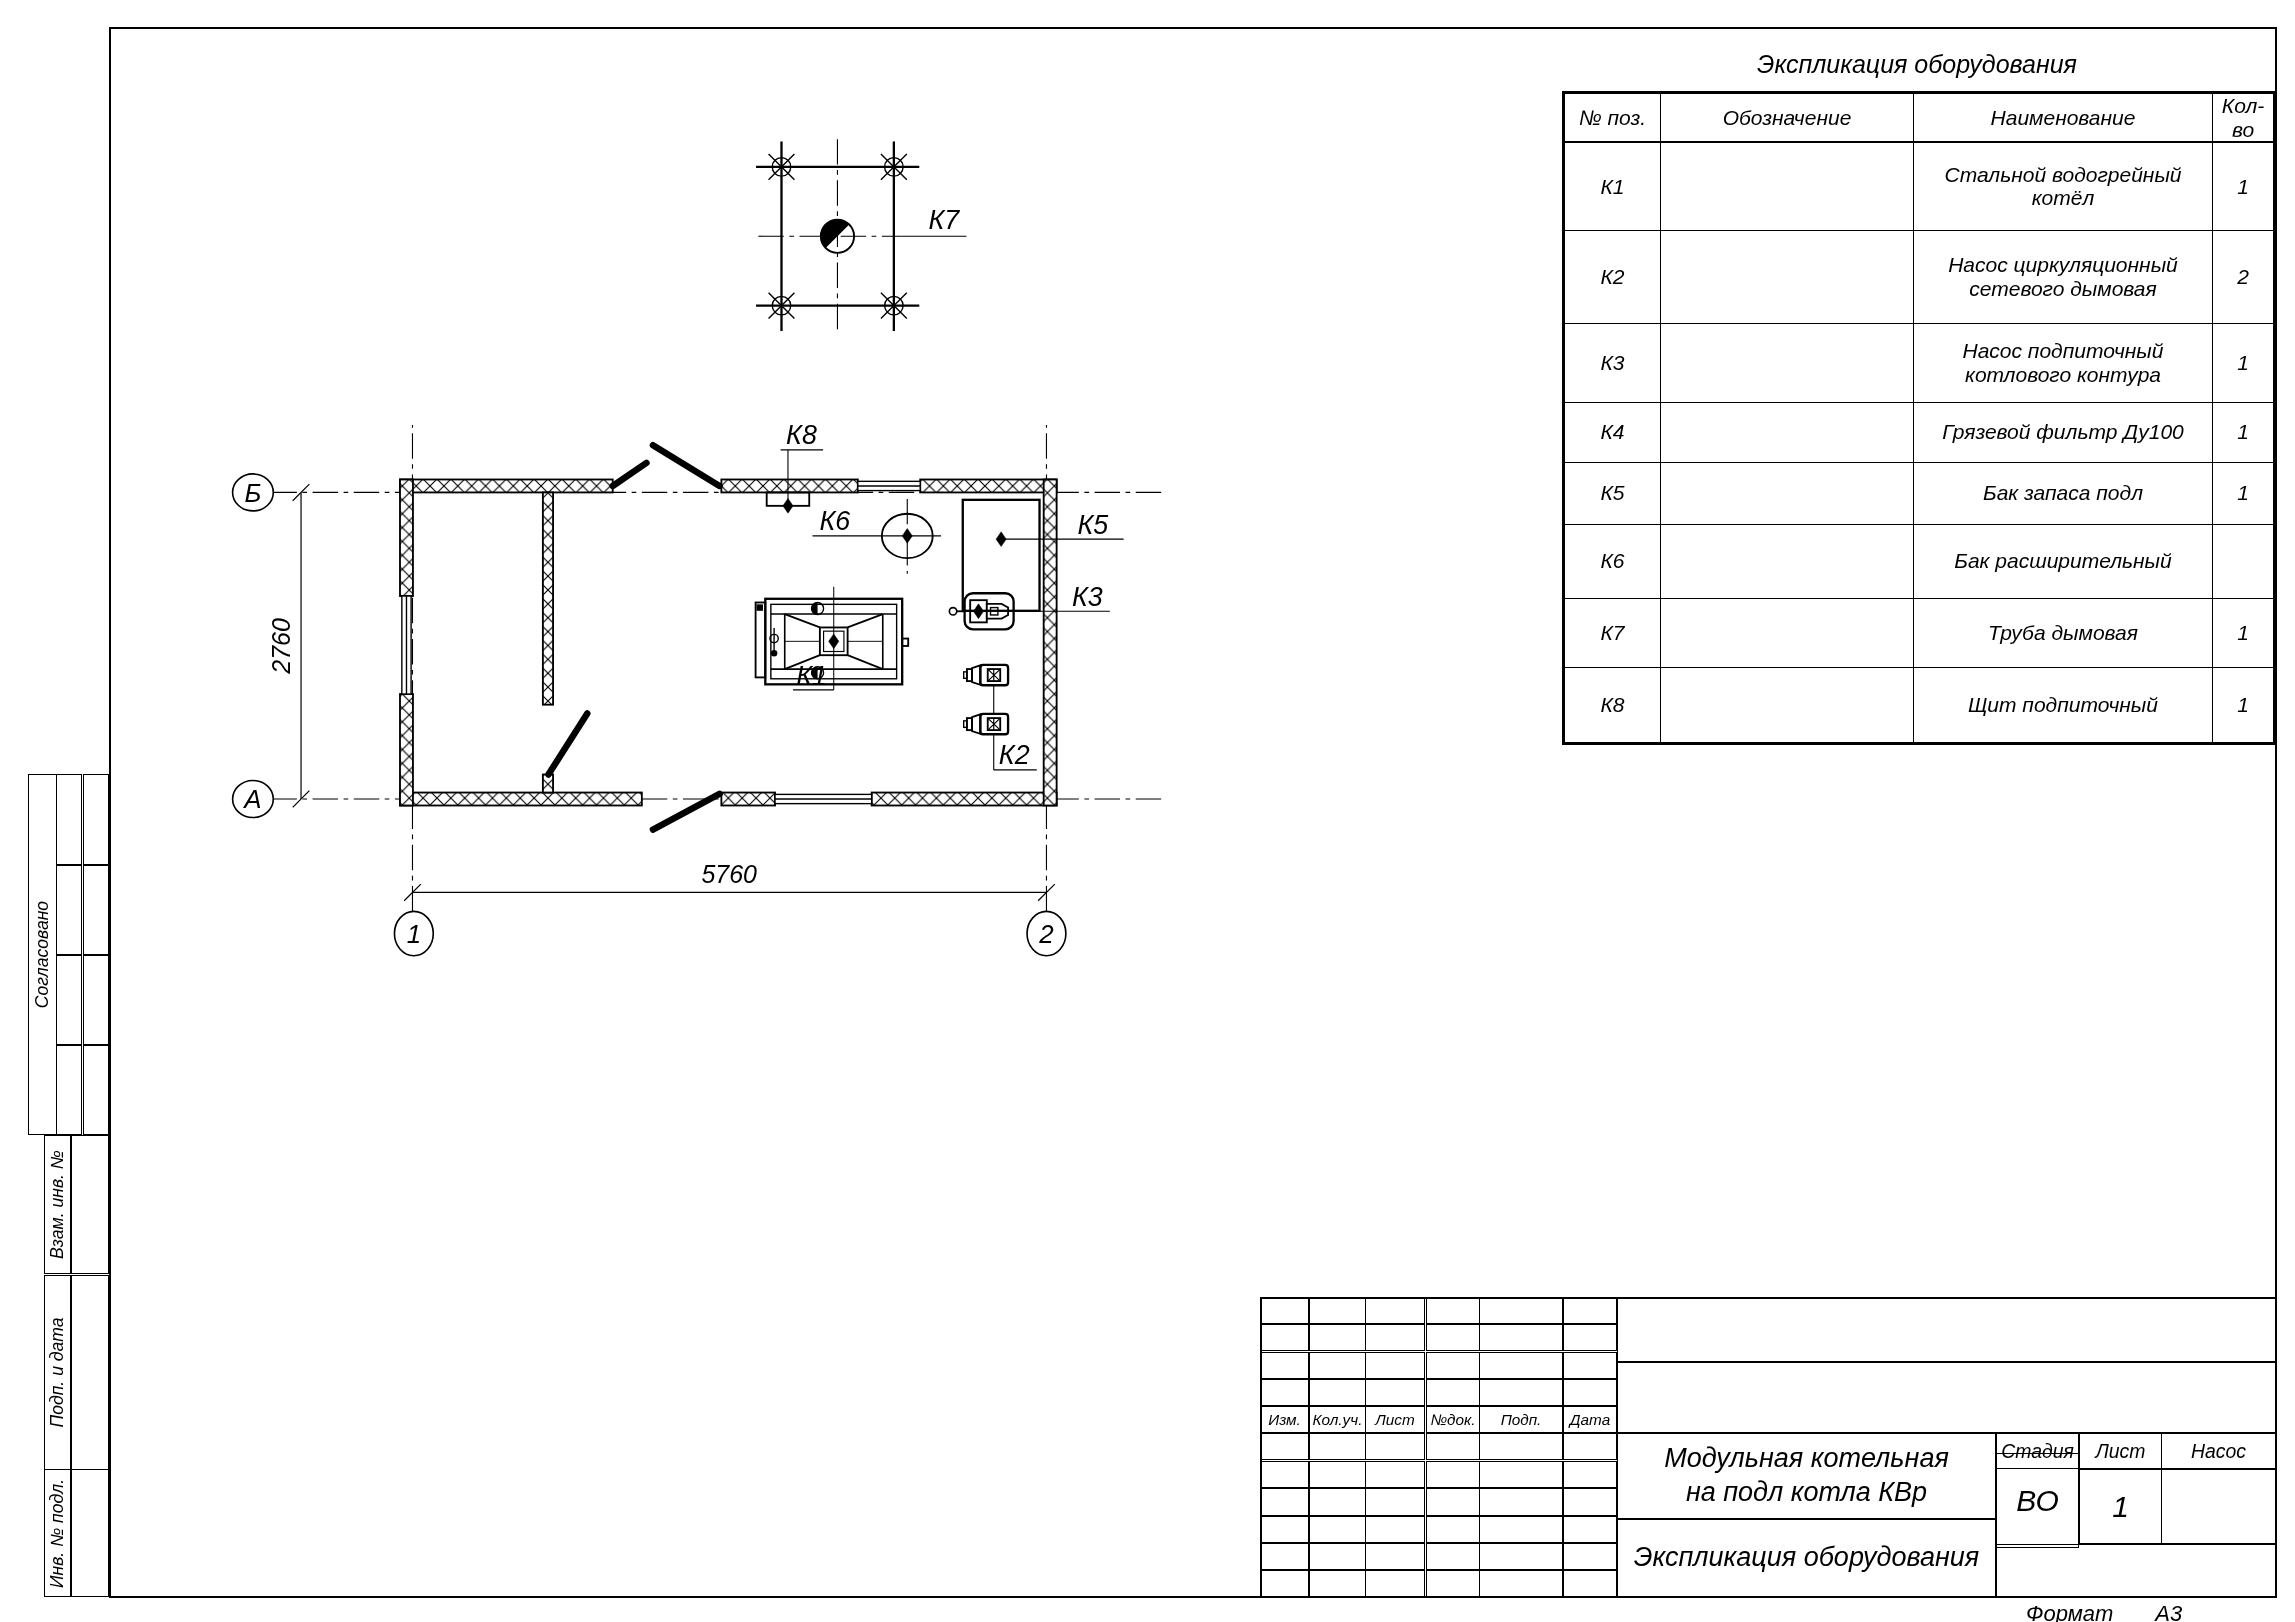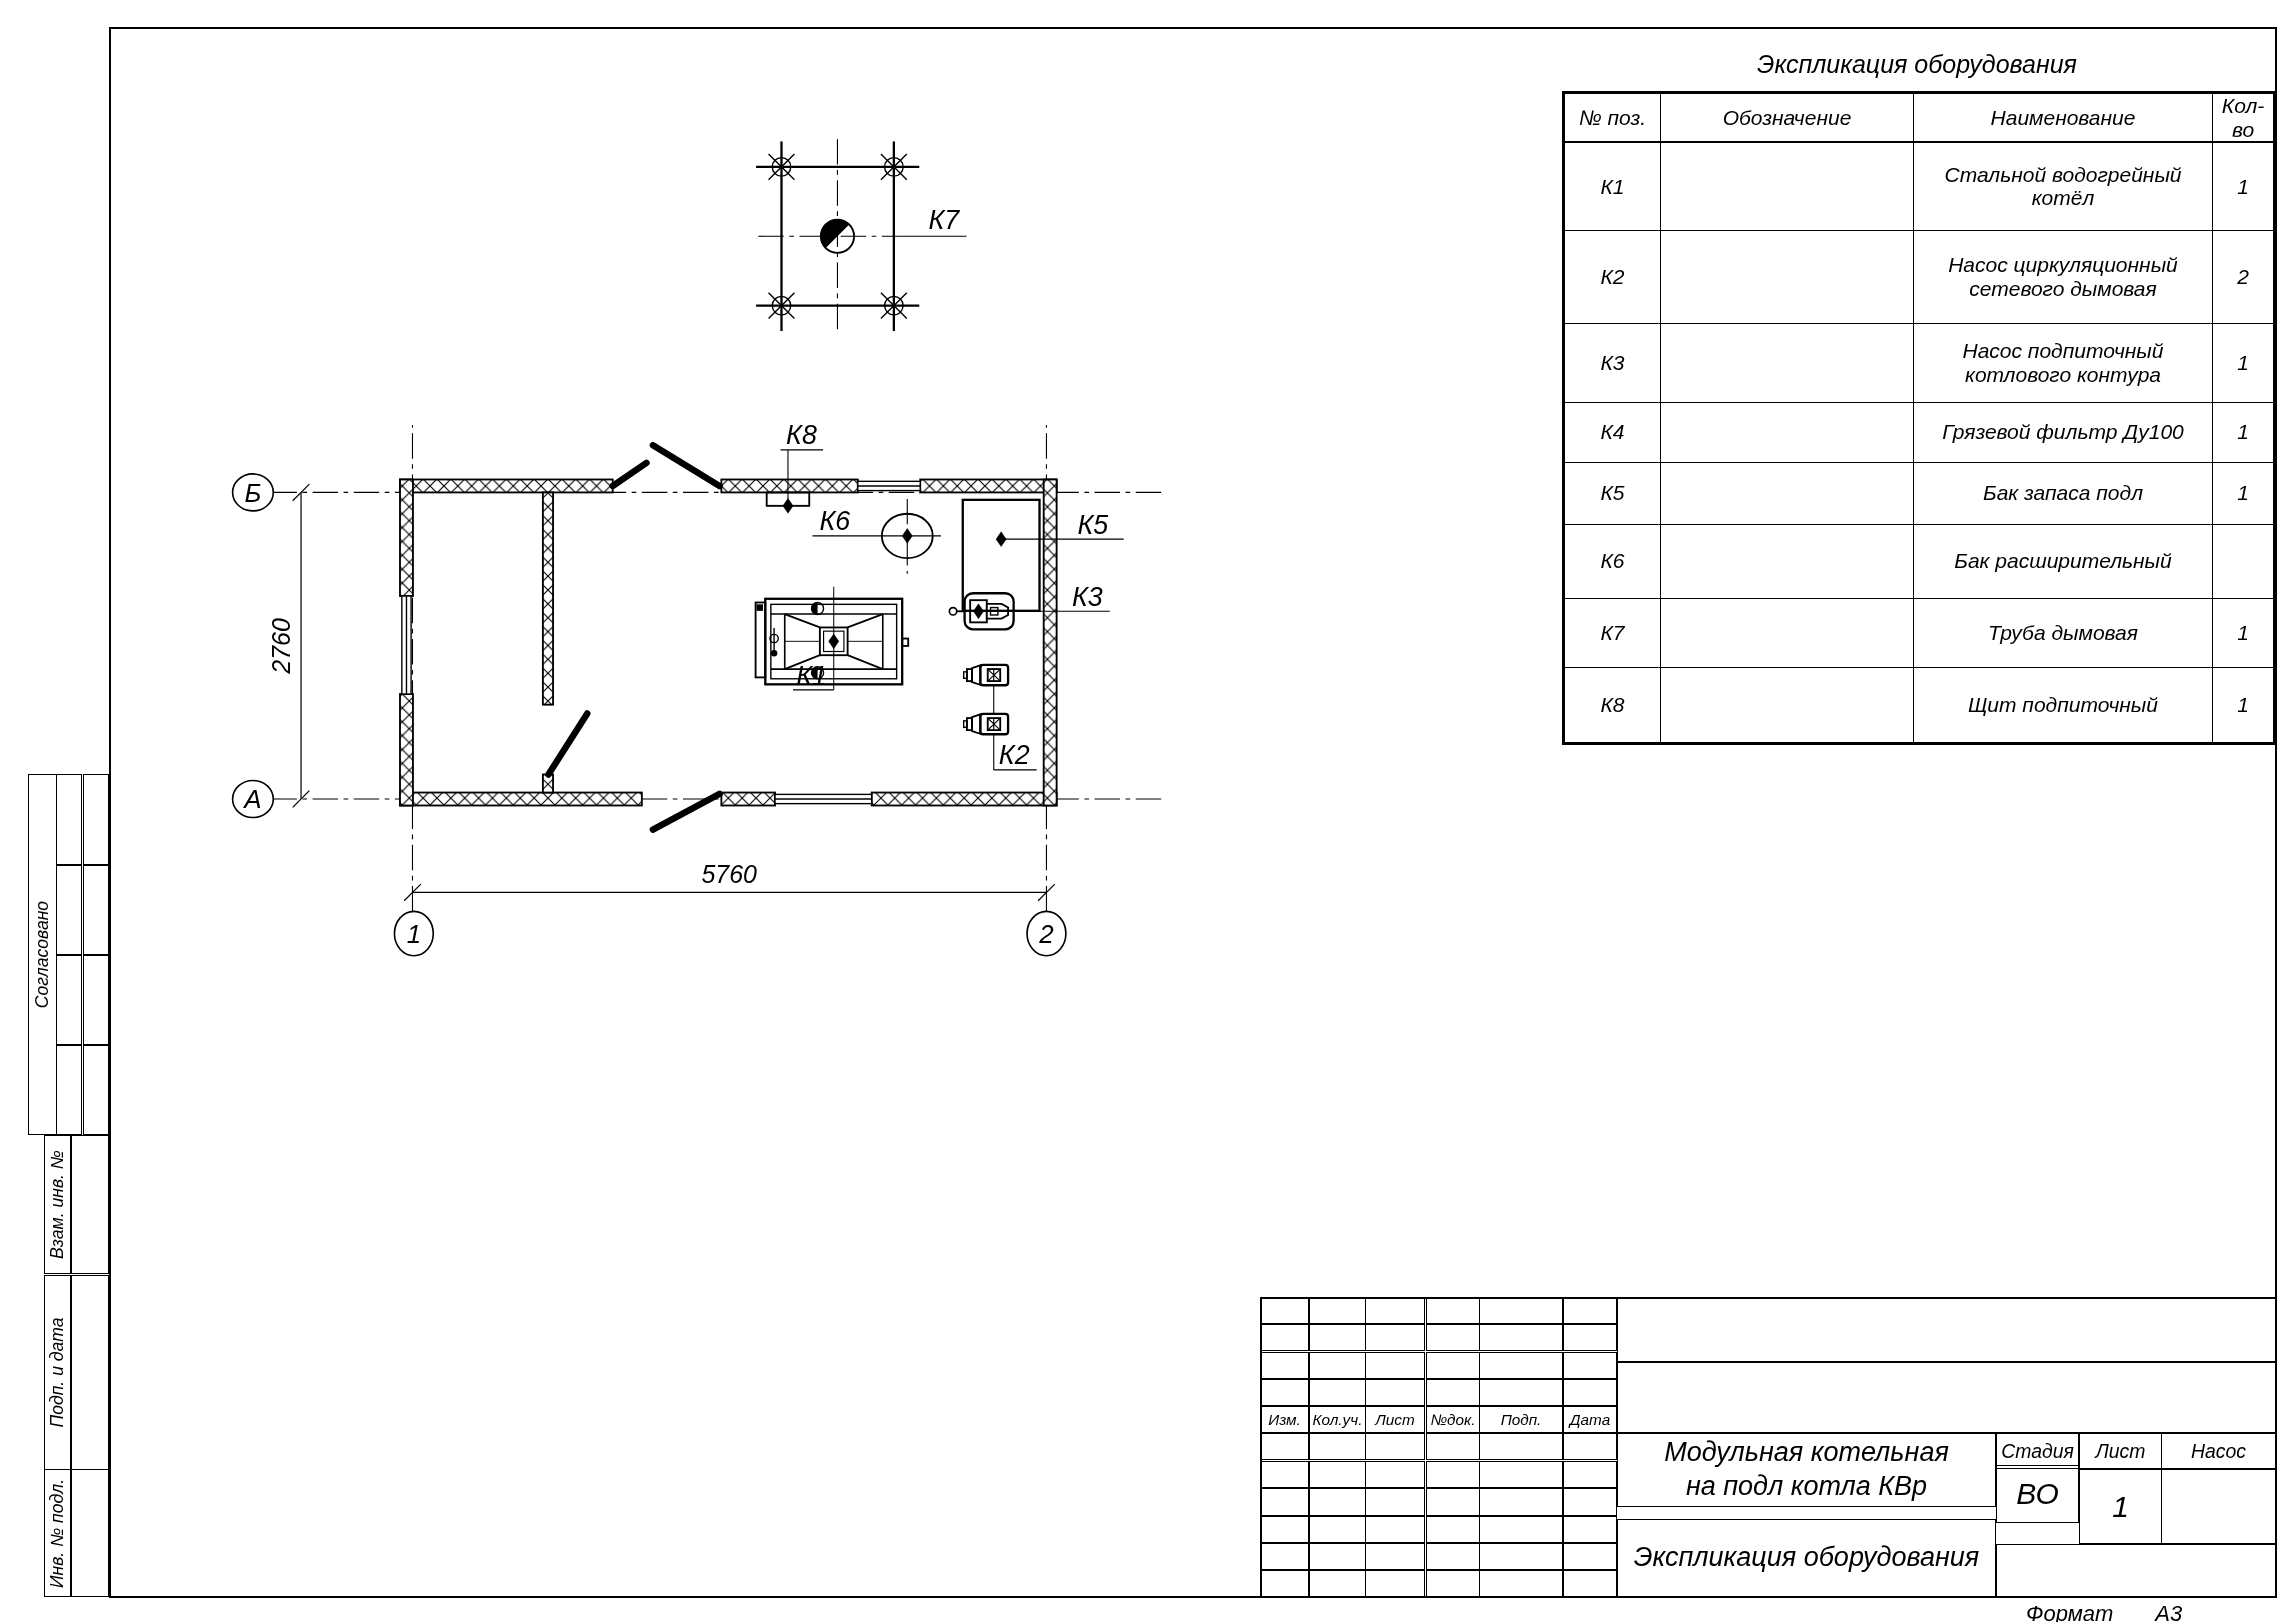--- a/index.html
+++ b/index.html
@@ -358,32 +358,32 @@
     <div class="cell" style="left:303px;top:246px;width:54px;height:27px"></div>
     <div class="cell" style="left:0;top:273px;width:49px;height:27px"></div>
     <div class="cell" style="left:49px;top:273px;width:57px;height:27px"></div>
     <div class="cell" style="left:105px;top:273px;width:60px;height:27px"></div>
     <div class="cell" style="left:166px;top:273px;width:54px;height:27px"></div>
     <div class="cell" style="left:219px;top:273px;width:84px;height:27px"></div>
     <div class="cell" style="left:303px;top:273px;width:54px;height:27px"></div>
 
     <div class="cell" style="left:357px;top:0;width:660px;height:65px"></div>
     <div class="cell" style="left:357px;top:65px;width:660px;height:71px"></div>
-    <div class="cell big" style="left:357px;top:136px;width:379px;height:74px">
+    <div class="cell big" style="left:357px;top:136px;width:379px;height:86px">
       <div>
         <div>Модульная котельная</div>
         <div>на подл котла КВр</div>
       </div>
     </div>
     <div class="cell big" style="left:357px;top:222px;width:379px;height:78px">Экспликация оборудования</div>
 
     <div class="cell" style="left:736px;top:136px;width:83px;height:36px;font-size:19.4px">Стадия</div>
     <div class="cell" style="left:819px;top:136px;width:83px;height:36px;font-size:19.4px">Лист</div>
     <div class="cell" style="left:901px;top:136px;width:115px;height:36px;font-size:19.4px">Насос</div>
-    <div class="cell val" style="left:736px;top:168px;width:83px;height:58px">ВО</div>
+    <div class="cell val" style="left:736px;top:156px;width:83px;height:95px">ВО</div>
     <div class="cell val" style="left:819px;top:172px;width:83px;height:75px">1</div>
     <div class="cell" style="left:901px;top:172px;width:115px;height:75px"></div>
     <div class="cell" style="left:736px;top:247px;width:281px;height:54px"></div>
     <div class="outer"></div>
   </div>
 
   <div class="sb">
 
     <div class="cell" style="left:28px;top:774px;width:29px;height:361px">
       <span class="rot">Согласовано</span>

